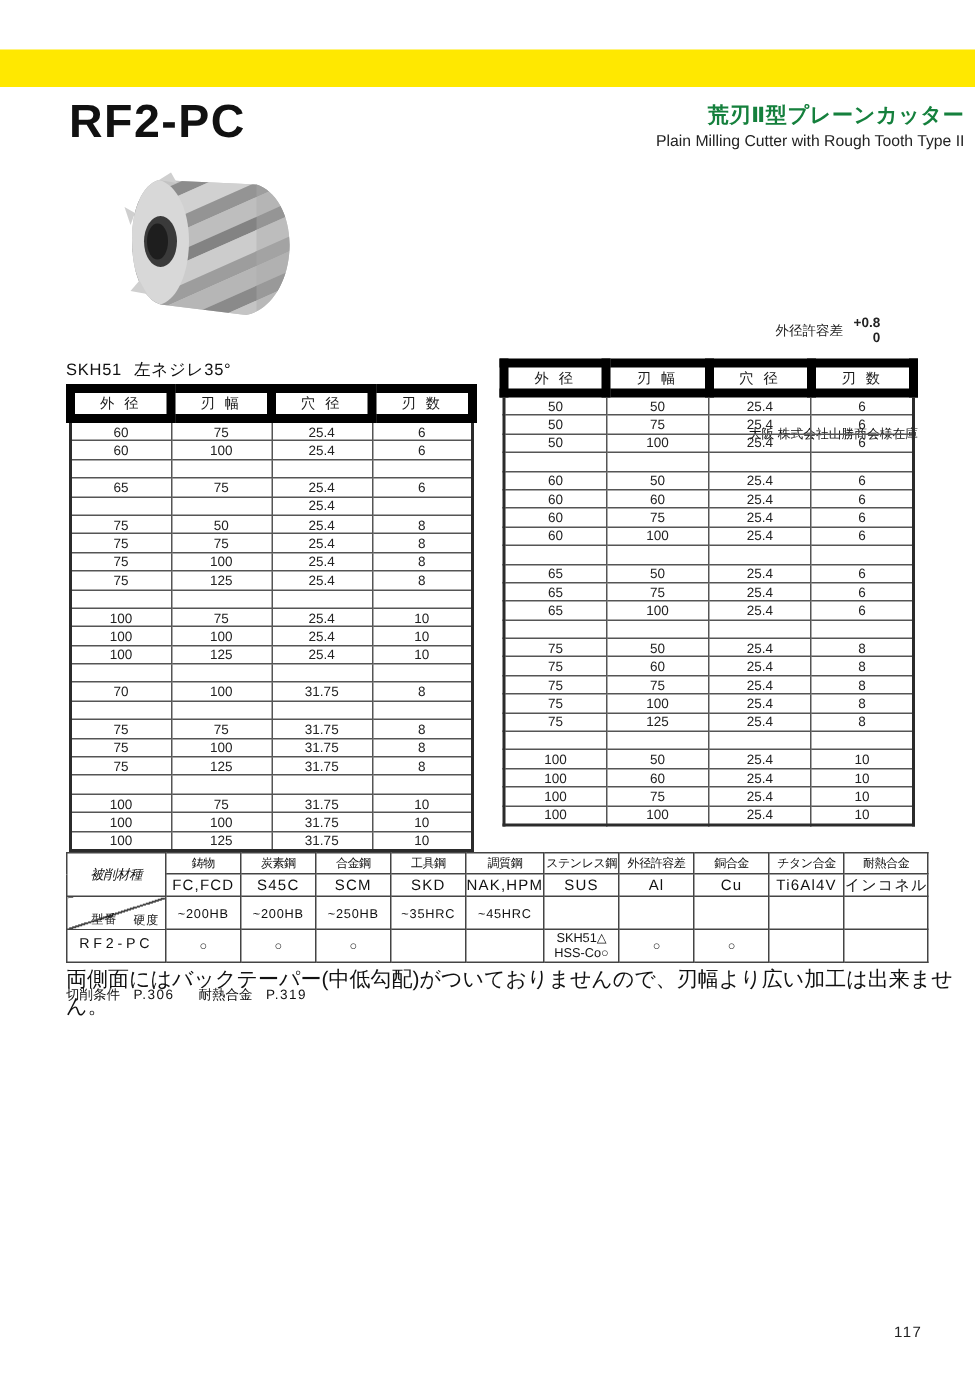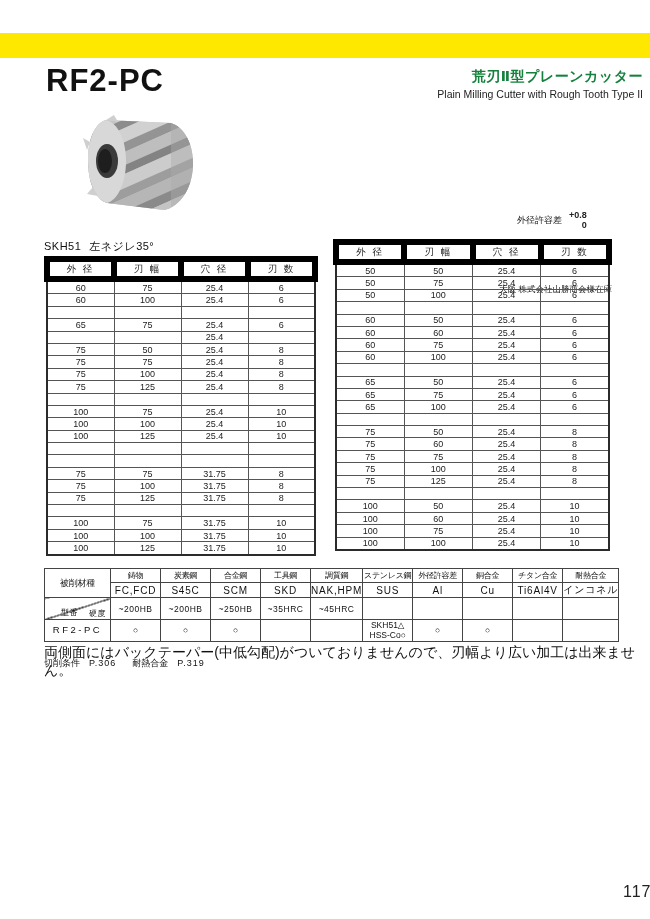--- a/index.html
+++ b/index.html
@@ -30,33 +30,33 @@
   .spec-box th{height:14px;font-size:9.5px;font-weight:normal;letter-spacing:2px;border:6px solid #000000;padding:0;}
   .spec-box td{height:11.4px;font-size:9px;text-align:center;border:1px solid #555;padding:0;color:#222;}
 
   .compat{position:absolute;left:44px;top:568px;}
   .compat table{border-collapse:collapse;table-layout:fixed;border:1.5px solid #2b2b2b;}
   .compat th,.compat td{border:1px solid #444;padding:0;text-align:center;vertical-align:middle;color:#111;}
   .row-name th{height:13px;font-size:8px;font-weight:normal;letter-spacing:-0.3px;white-space:nowrap;}
   .row-grade td{height:13px;font-size:10px;letter-spacing:0.8px;white-space:nowrap;}
   .row-hard td{height:21px;font-size:8.5px;letter-spacing:0.5px;}
   .row-mark td{height:21px;font-size:8.5px;white-space:pre-line;line-height:1.15;}
-  .rowhead{font-size:9px !important;letter-spacing:1px;}
+  .rowhead{font-size:9px !important;letter-spacing:1px;font-style:italic;}
   .model-cell{font-size:9.5px !important;letter-spacing:2.5px;}
   .diag-cell{position:relative;
     background:linear-gradient(to bottom right,#fff calc(50% - 0.7px),#444 calc(50% - 0.7px),#444 calc(50% + 0.7px),#fff calc(50% + 0.7px));}
   .diag-top{position:absolute;top:10px;right:4px;font-size:8px;}
   .diag-bottom{position:absolute;bottom:1px;left:16px;font-size:8px;}
 
   .note1{position:absolute;left:44px;top:644px;font-size:14px;color:#111;}
   .note2{position:absolute;left:44px;top:657px;font-size:9px;color:#111;display:flex;}
   .note2 .ref{margin-right:16px;}
   .note2 .ref span{margin-right:9px;}
   .note2 .ref span:last-child{margin-right:0;letter-spacing:1px;text-align:center;}
-  .pageno{position:absolute;left:596px;top:883px;font-size:16px;letter-spacing:1px;color:#222;margin-left:27px;}
+  .pageno{position:absolute;left:596px;top:883px;font-size:10px;letter-spacing:1px;color:#222;}
 </style>
 </head>
 <body>
 
 <div class="band"></div>
 
 <div class="model-title">RF2-PC</div>
 
 <div class="titles">
   <div class="title-ja">荒刃Ⅱ型プレーンカッター</div>
@@ -198,20 +198,26 @@
           <td>25.4</td>
           <td>10</td>
         </tr>
         <tr>
           <td></td>
           <td></td>
           <td></td>
           <td></td>
         </tr>
         <tr>
+          <td>70</td>
+          <td>100</td>
+          <td>31.75</td>
+          <td>8</td>
+        </tr>
+        <tr>
           <td></td>
           <td></td>
           <td></td>
           <td></td>
         </tr>
         <tr>
           <td>75</td>
           <td>75</td>
           <td>31.75</td>
           <td>8</td>

